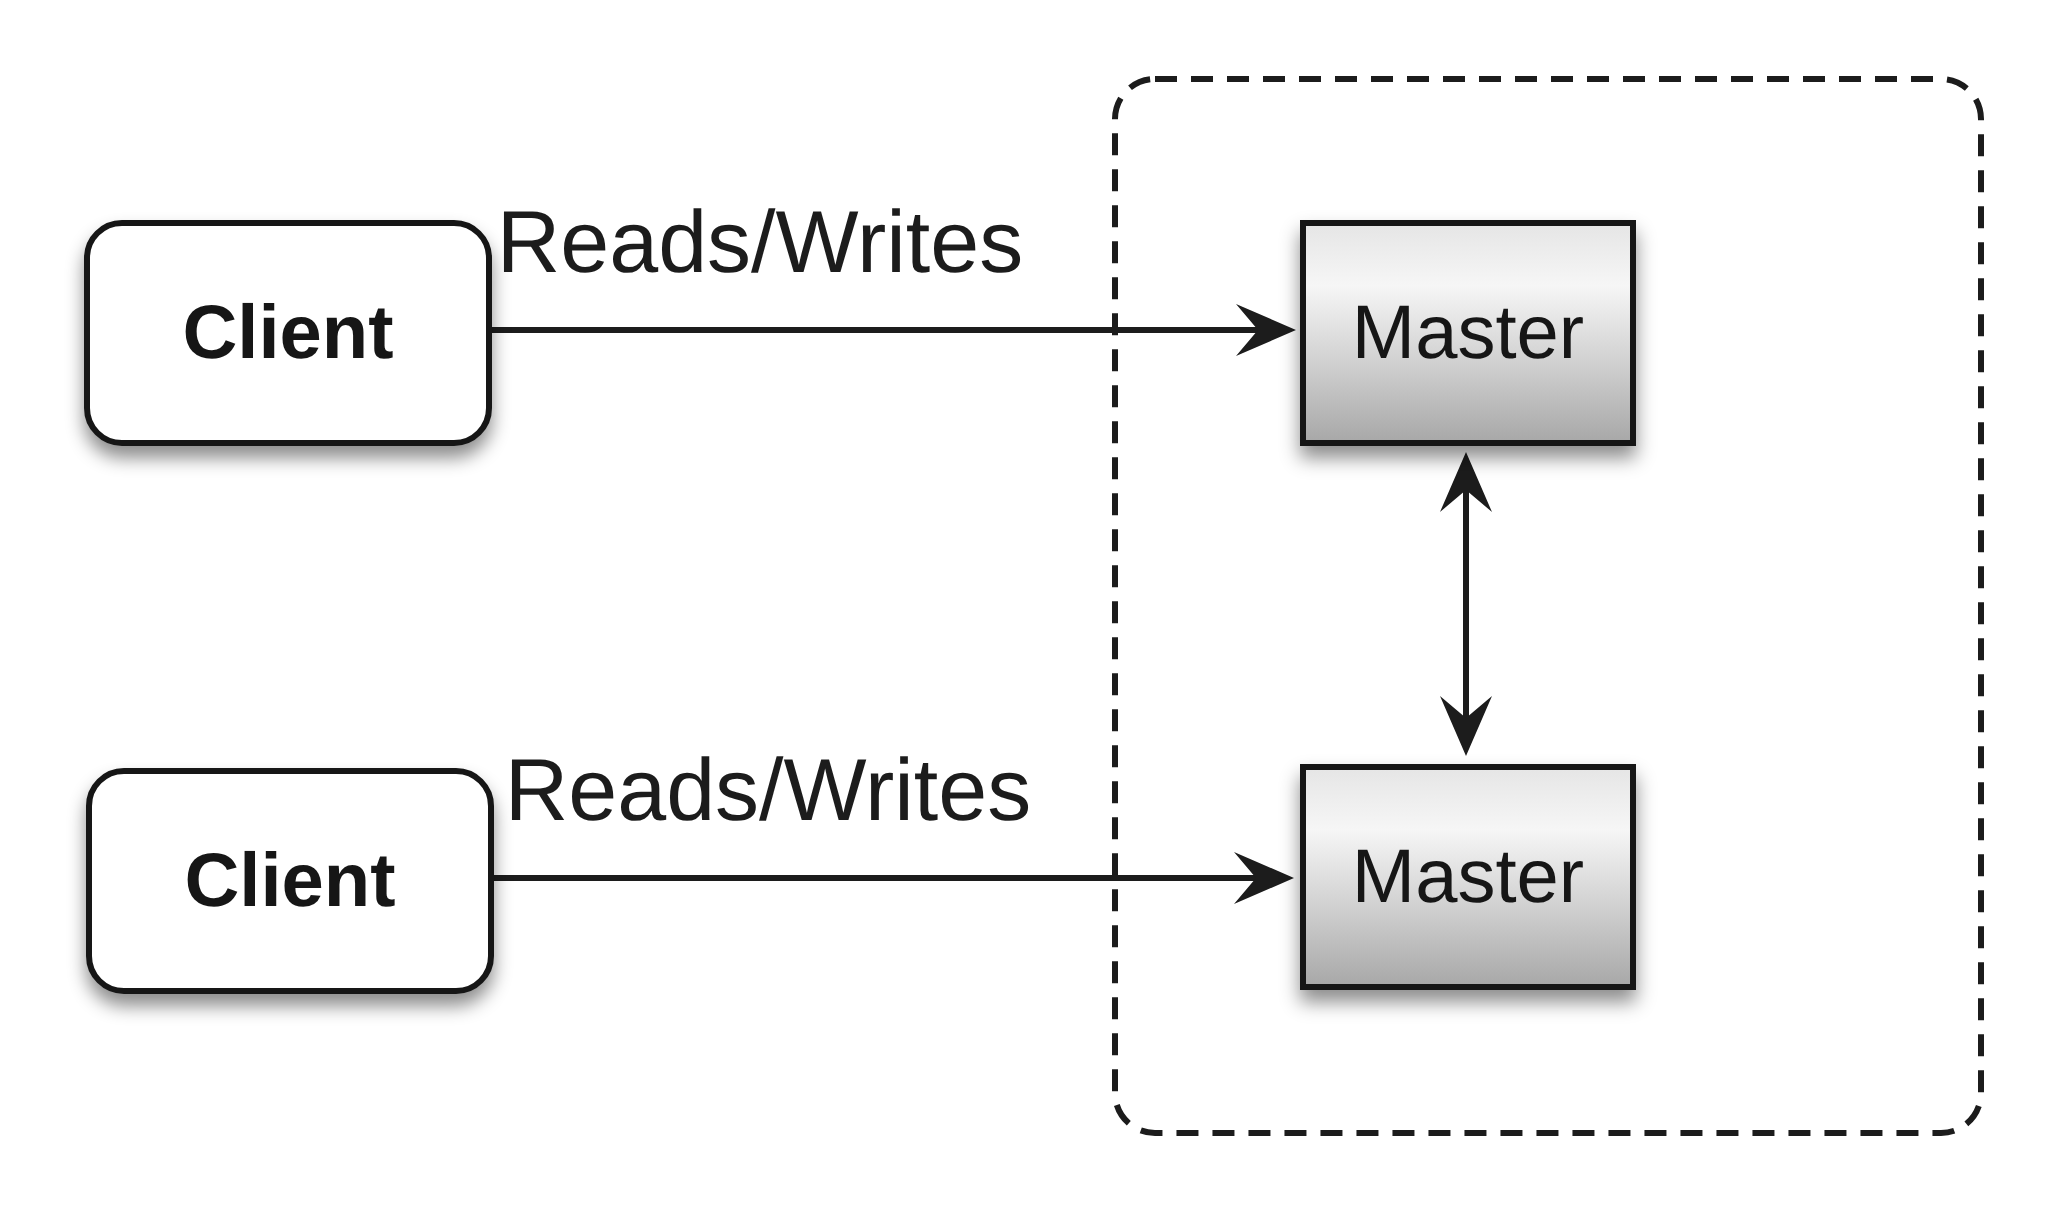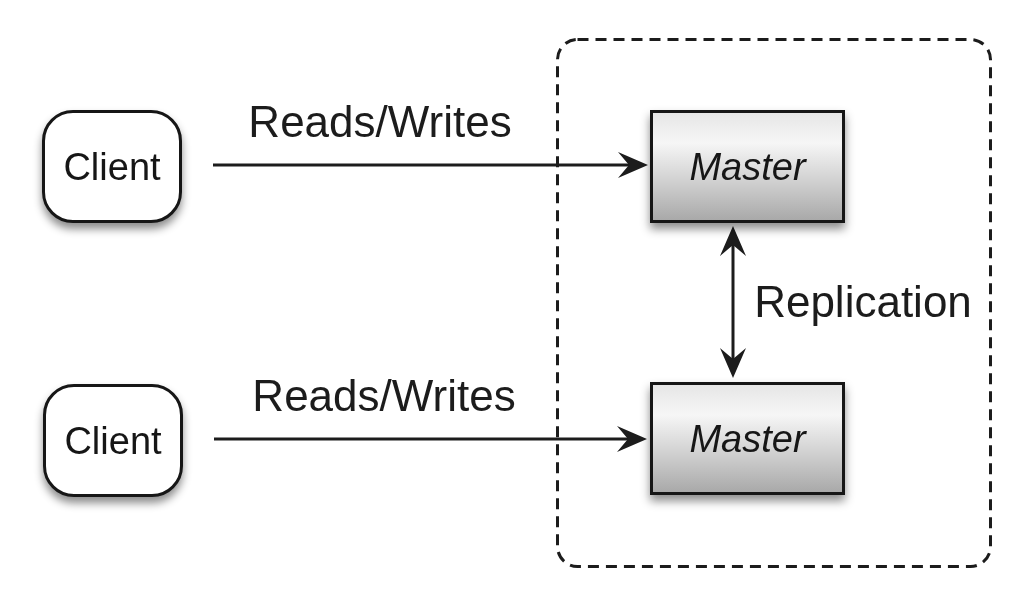--- a/index.html
+++ b/index.html
@@ -28,34 +28,34 @@
     display: flex;
     align-items: center;
     justify-content: center;
     border: 3px solid #161616;
     box-sizing: border-box;
     font-size: 38px;
     line-height: 1;
     color: #161616;
   }
   .client {
-    width: 140px;
+    width: 204px;
     height: 113px;
     background: #ffffff;
-    border-radius: 31px;
+    border-radius: 19px;
     box-shadow: 0 6px 9px rgba(0,0,0,0.45);
+    font-weight: bold;
   }
   .client-top { left: 42px; top: 110px; }
   .client-bottom { left: 43px; top: 384px; }
   .master {
-    width: 195px;
+    width: 168px;
     height: 113px;
     background: linear-gradient(180deg, #e6e6e6 0%, #f6f6f6 28%, #cfcfcf 65%, #a9a9a9 100%);
     box-shadow: 0 6px 9px rgba(0,0,0,0.45);
-    font-style: italic;
   }
   .master-top { left: 650px; top: 110px; }
   .master-bottom { left: 650px; top: 382px; }
   .edge-label {
     position: absolute;
     transform: translateX(-50%);
     font-size: 44px;
     line-height: 1;
     white-space: nowrap;
     color: #1c1c1c;
@@ -103,15 +103,14 @@
   </div>
 
   <div class="node master master-bottom">
     <span>Master</span>
   </div>
 
   <div class="edge-label label-rw-top">Reads/Writes</div>
 
   <div class="edge-label label-rw-bottom">Reads/Writes</div>
 
-  <div class="edge-label label-replication">Replication</div>
 
 </div>
 
 </body></html>

